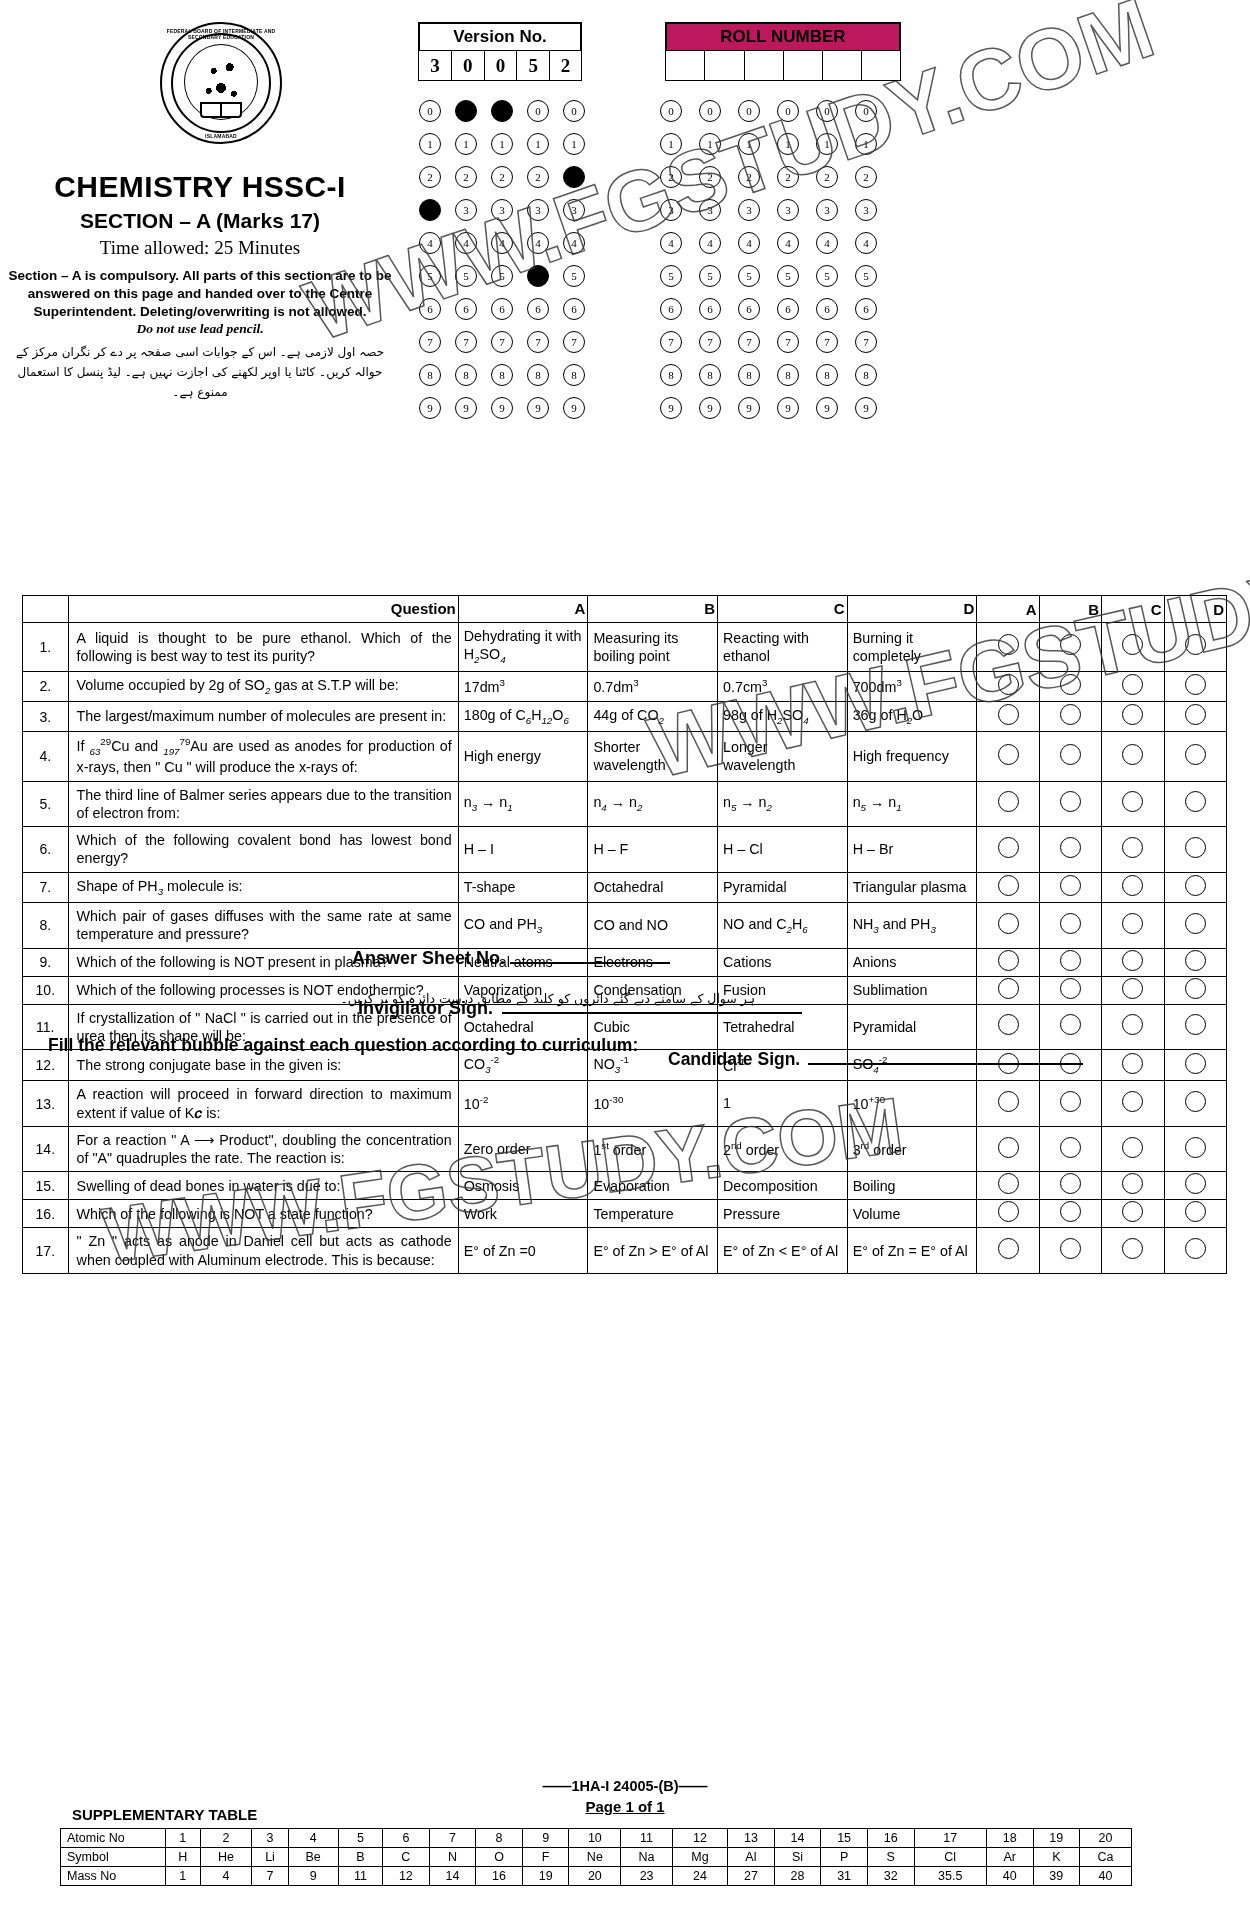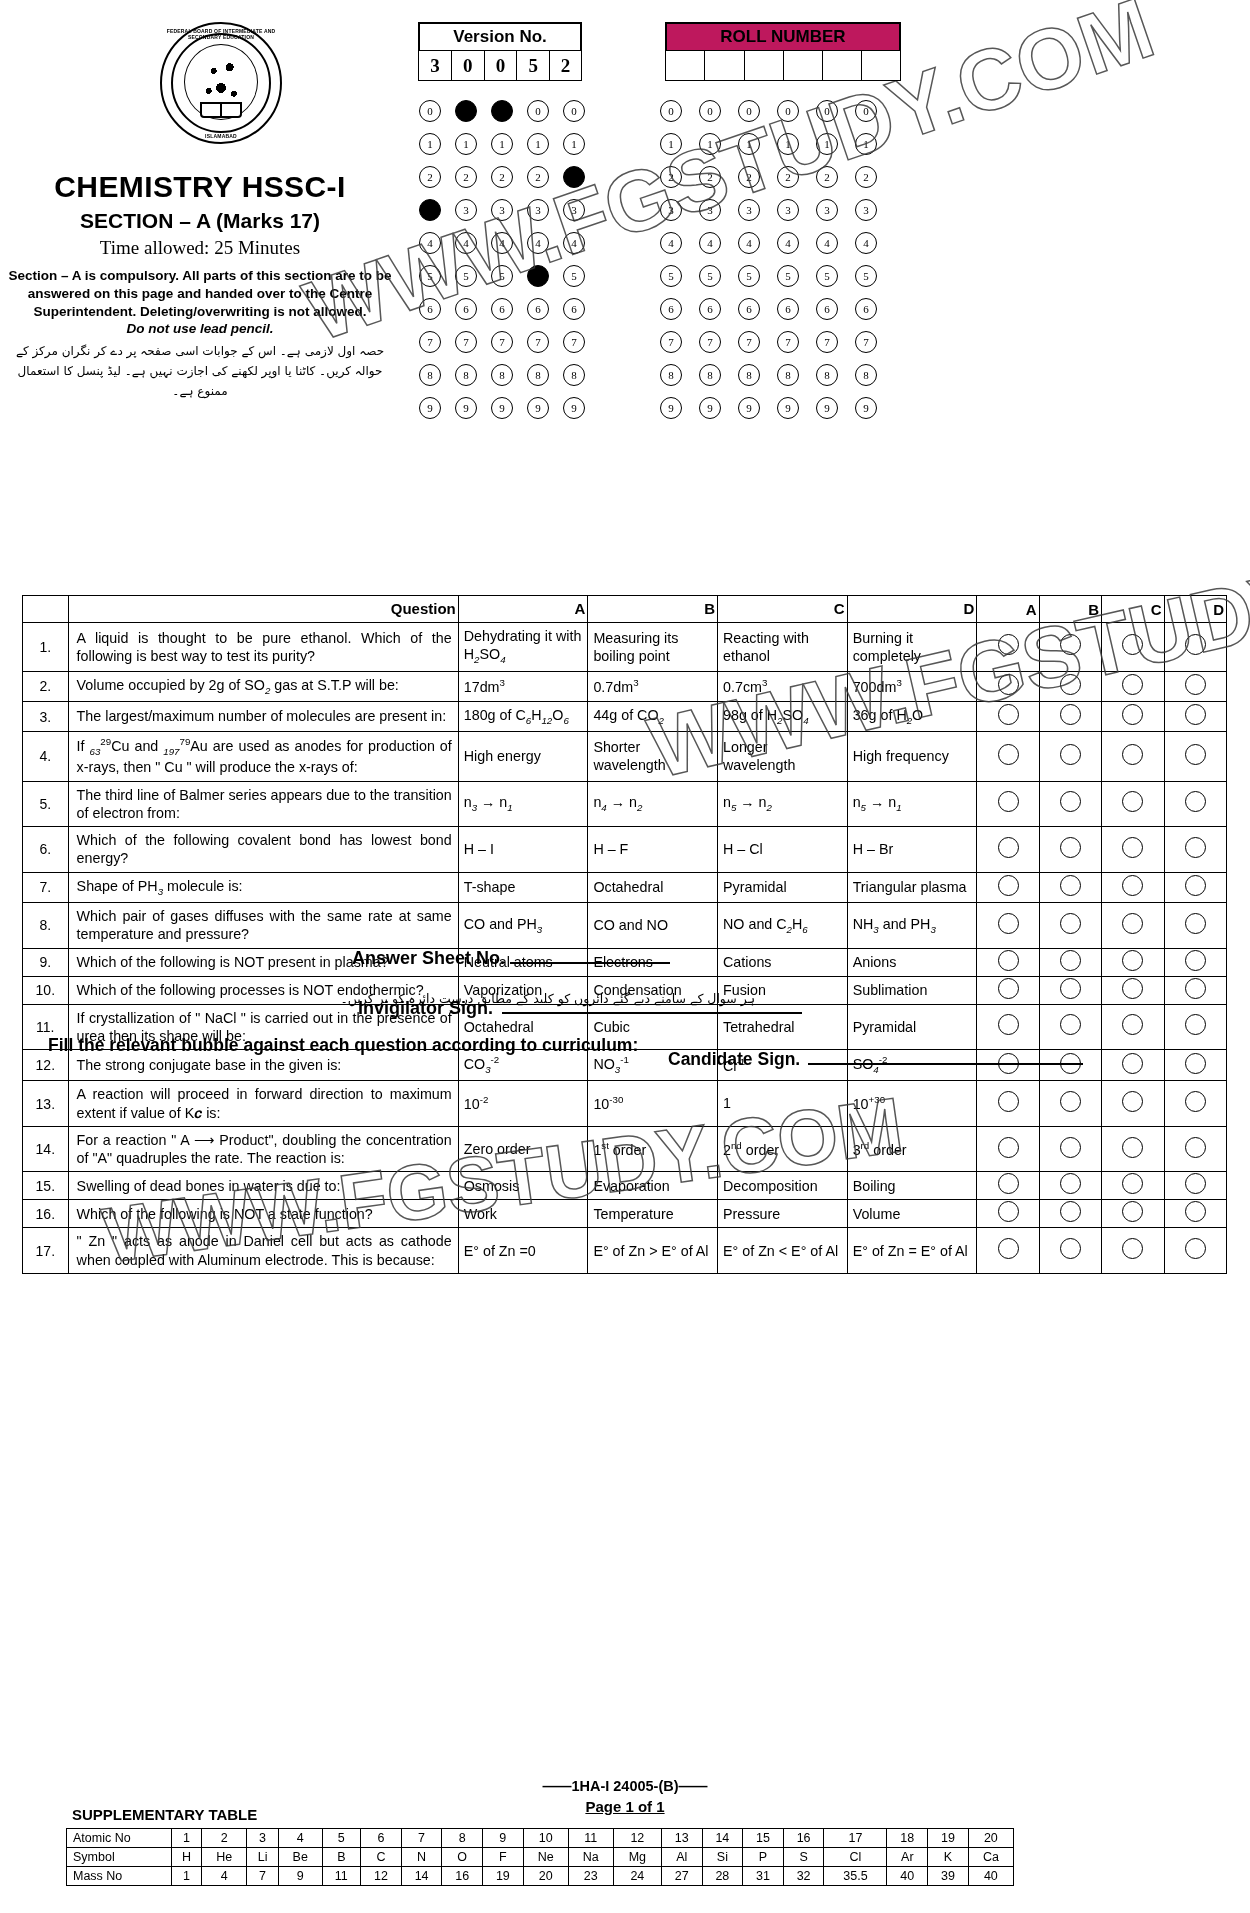--- a/index.html
+++ b/index.html
@@ -73,21 +73,21 @@
     position:absolute; left:0px; top:170px; width:400px; text-align:center;
     z-index:3;
   }
   .t-main { font-size:30px; font-weight:bold; letter-spacing:.4px; }
   .t-sec  { font-size:21px; font-weight:bold; margin-top:5px; }
   .t-time { font-size:19px; margin-top:4px;font-family:Liberation Serif, serif; }
   .t-instr{
     font-size:13.5px; font-weight:bold; line-height:1.32; margin-top:8px;
     padding:0 6px;
   }
-  .t-nolead { font-size:13.5px; font-style:italic; font-weight:bold; margin-top:1px; }
+  .t-nolead { font-size:13.5px; font-style:italic; font-weight:bold; margin-top:1px;font-family:Liberation Serif, serif; }
   .t-urdu {
     font-size:12px; line-height:1.65; margin-top:6px; direction:rtl;
     font-family:"DejaVu Sans", sans-serif; padding:0 8px; text-align:center;
   }
 
   
   .vbox { position:absolute; top:22px; left:418px; z-index:6; }
   .vbox .cap {
     border:2px solid #000; border-bottom:1px solid #000;
     font-size:17px; font-weight:bold; text-align:center; padding:3px 0;
@@ -170,21 +170,21 @@
   }
   sub { font-size:.68em; font-style:italic; }
   sup { font-size:.68em; }
 
   
   .footer { position:absolute; left:0; top:1778px; width:1250px; z-index:3; }
   .fcode { text-align:center; font-size:14.5px; font-weight:bold; }
   .fpage { text-align:center; font-size:15px; font-weight:bold; margin-top:4px;text-decoration:underline; }
   .suptitle { position:absolute; left:72px; top:28px; font-size:15px; font-weight:bold; }
   table.sup {
-    position:absolute; left:66px; top:50px; width:948px;
+    position:absolute; left:60px; top:50px; width:1072px;
     border-collapse:collapse; font-size:12.5px;
   }
   table.sup td { border:1px solid #000; text-align:center; height:19px; padding:0 2px; }
   table.sup td.lbl { text-align:left; width:105px; padding-left:6px; font-size:12.5px; }
 </style>
 </head>
 <body>
 
 <div class="wm wm1">WWW.FGSTUDY.COM</div>
 <div class="wm wm2">WWW.FGSTUDY.COM</div>

